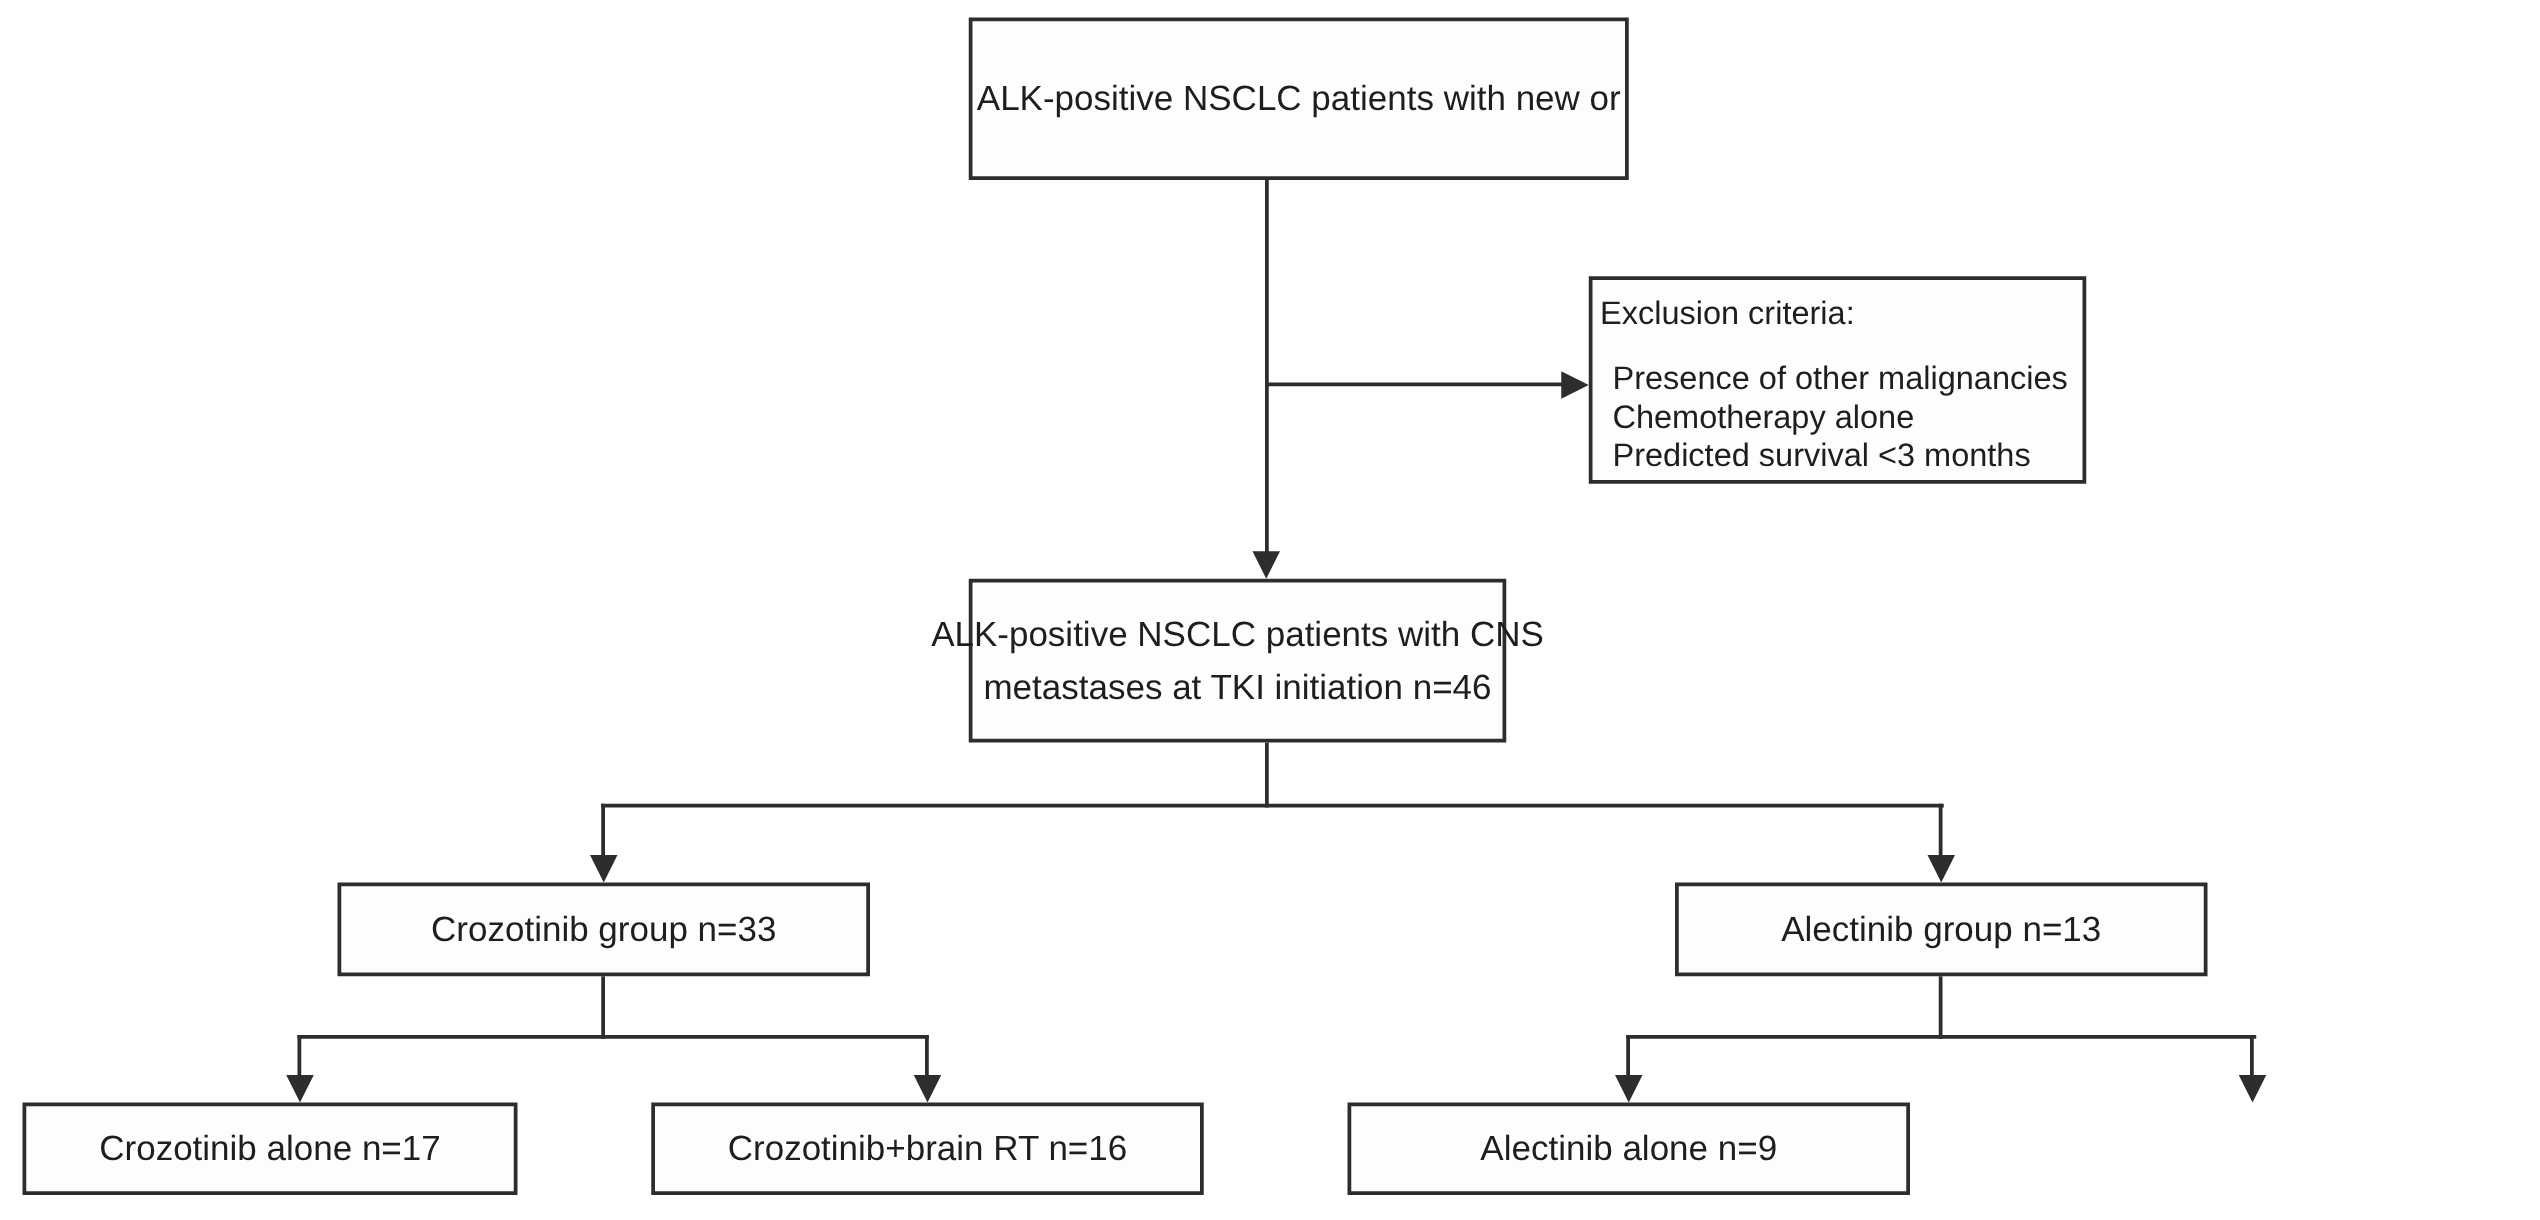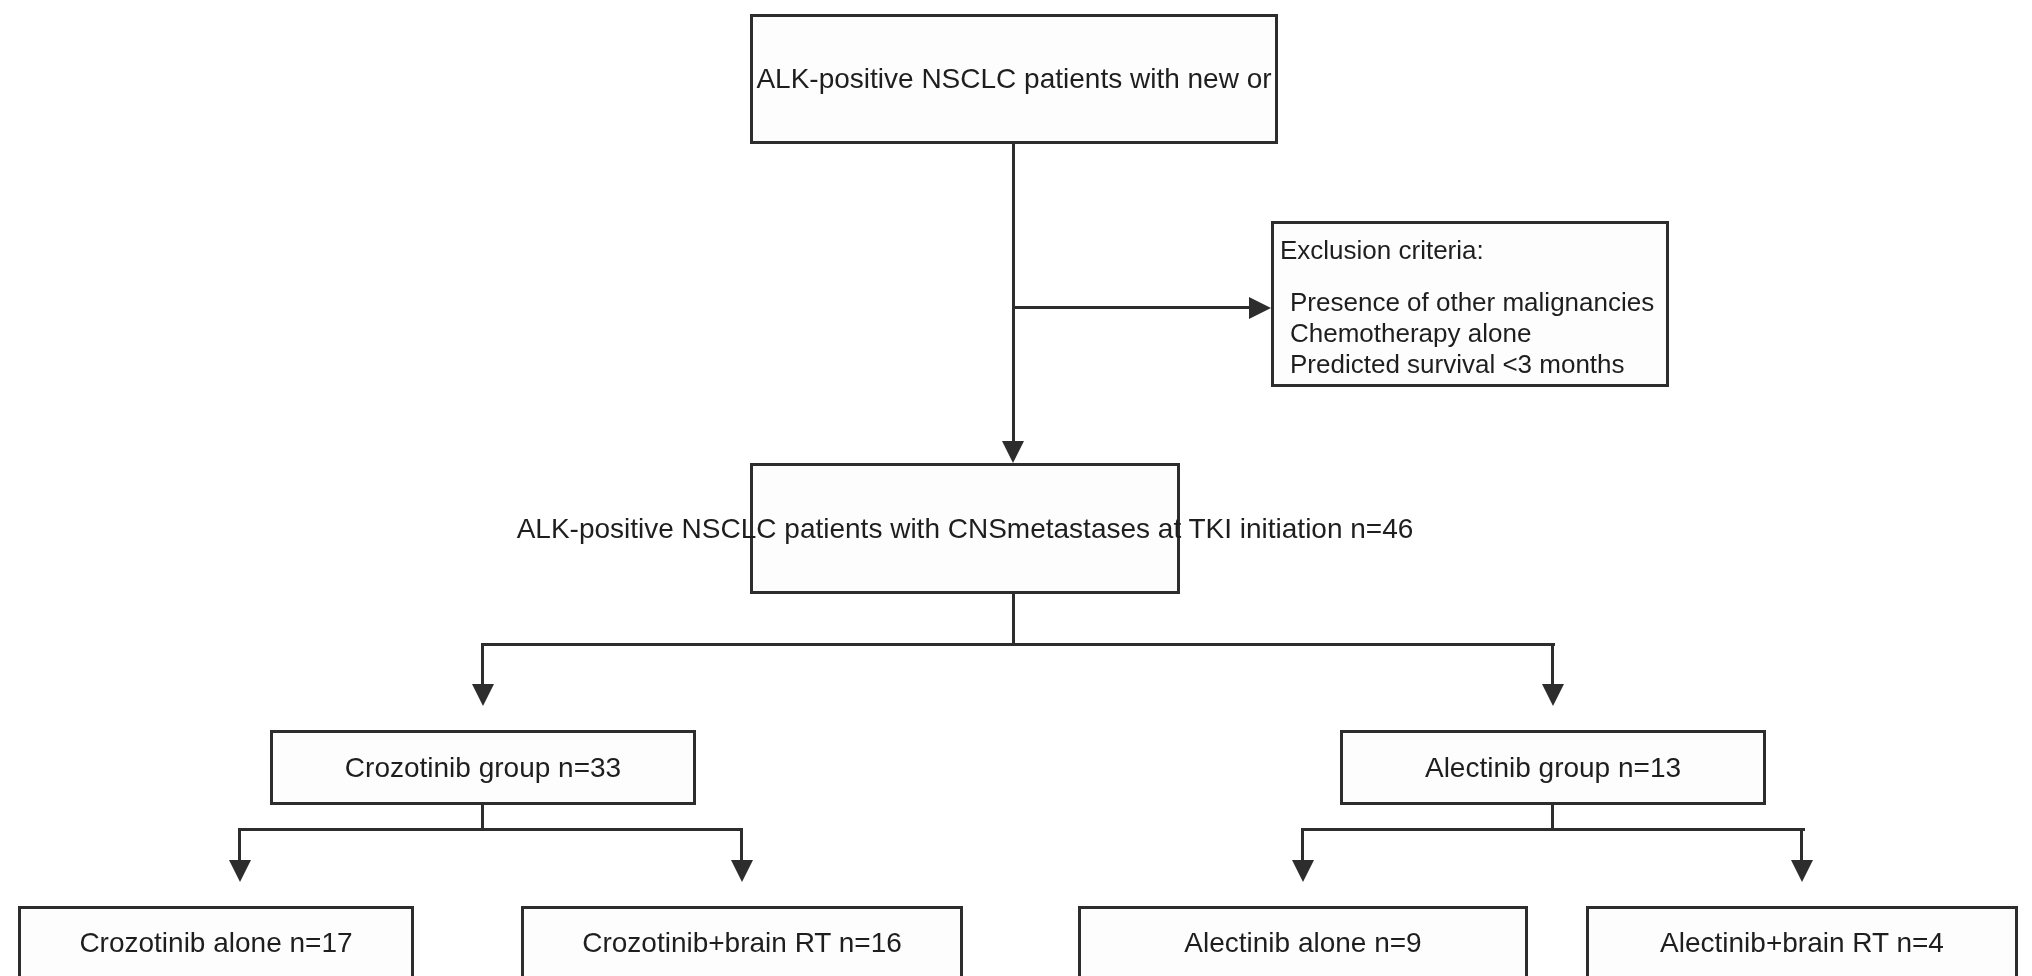--- a/index.html
+++ b/index.html
@@ -19,27 +19,28 @@
     overflow:hidden;
   }
   .node{
     position:absolute;
     box-sizing:border-box;
     background:var(--c-fill);
     border:3px solid var(--c-border);
     font-size:28px;
   }
   .node-center{
-    display:flex;flex-direction:row;
+    display:flex;flex-direction:column;
     align-items:center;justify-content:center;
+    margin-left:25px;
   }
   .node-line{line-height:42px;white-space:nowrap;}
   .node-single{
     display:flex;align-items:center;justify-content:center;
-    text-align:center;white-space:nowrap;margin-top:24px;
+    text-align:center;white-space:nowrap;
   }
   .node-exclusion{
     font-size:26px;
     padding:10px 4px 8px 6px;
   }
   .excl-heading{line-height:32px;margin-bottom:21px;white-space:nowrap;}
   .excl-item{line-height:31px;padding-left:10px;white-space:nowrap;}
   .line{position:absolute;background:var(--c-line);}
   .arrow-down{
     position:absolute;width:0;height:0;
@@ -121,17 +122,14 @@
   </div>
 
   <div class="node node-single" style="left:521px;top:882px;width:442px;height:74px">
     <span>Crozotinib+brain RT n=16</span>
   </div>
 
   <div class="node node-single" style="left:1078px;top:882px;width:450px;height:74px">
     <span>Alectinib alone n=9</span>
   </div>
 
-  <div class="node node-single" style="left:1586px;top:882px;width:432px;height:74px">
-    <span>Alectinib+brain RT n=4</span>
-  </div>
 
 </div>
 
 </body></html>

